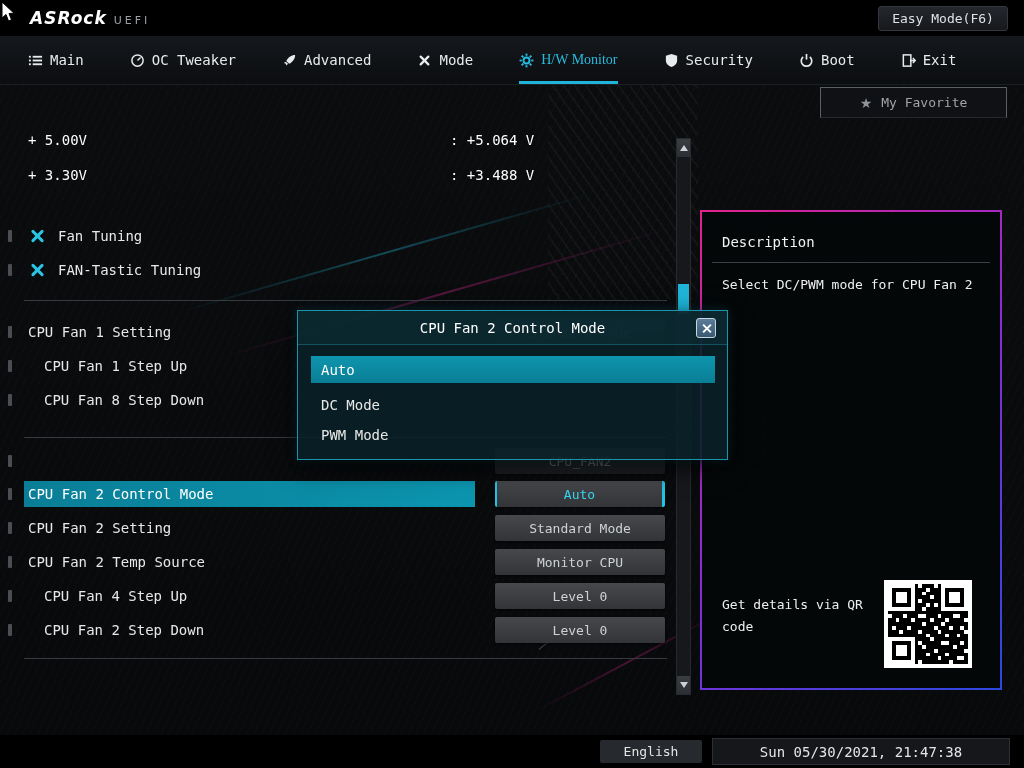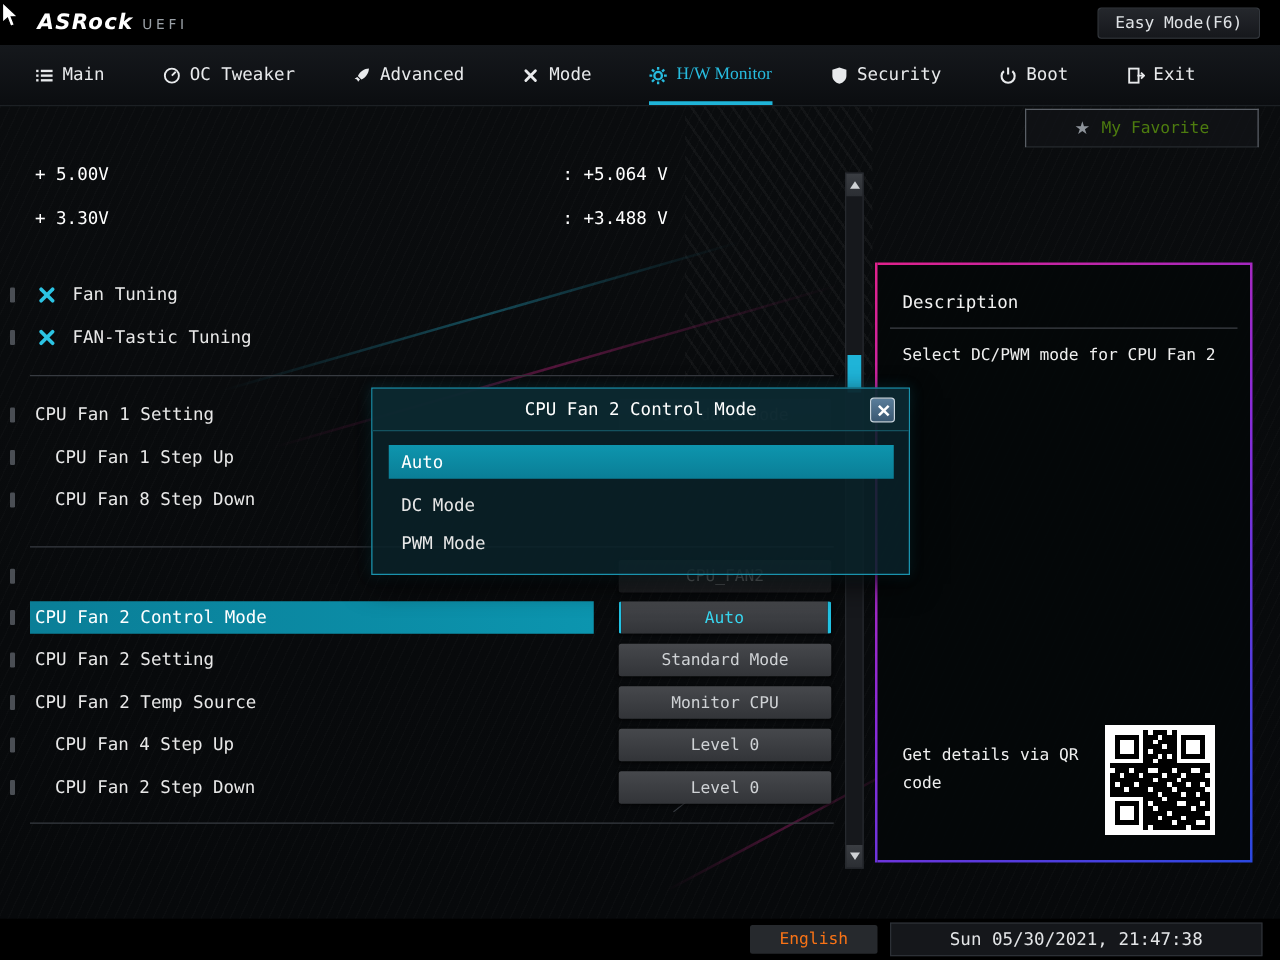--- a/index.html
+++ b/index.html
@@ -36,21 +36,21 @@
     background:linear-gradient(#15181c,#0b0d10); border-bottom:1px solid #1c2024;
     display:flex; align-items:stretch; padding-left:28px; gap:46px; }
   .tab { display:flex; align-items:center; gap:7px; font-size:14px; color:#e8eaec; }
   .tab.active { color:#27bcdf; box-shadow:inset 0 -3px 0 #1fb4d8;font-family:Liberation Serif, serif; }
   .ticon { width:15px; height:15px; display:inline-flex; }
   .ticon svg { width:15px; height:15px; }
 
   
   .my-fav { position:absolute; left:820px; top:87px; width:187px; height:31px; z-index:2;
     border:1px solid #5a5f66; border-bottom-color:#25282c; background:rgba(18,20,24,0.65);
-    display:flex; align-items:center; justify-content:center; gap:9px; color:#4d7c0f; font-size:13px; }
+    display:flex; align-items:center; justify-content:center; gap:9px; color:#a3a3a3; font-size:13px; }
   .star-glyph { font-family:"DejaVu Sans", sans-serif; font-size:14px; color:#8d939a; }
   .star-glyph::before { content:"★"; }
 
   
   .reading { position:absolute; left:28px; height:22px; font-size:14px; color:#fff; z-index:1; }
   .reading .val { position:absolute; left:422px; white-space:pre; }
 
   
   .sep { position:absolute; left:24px; width:643px; height:1px; background:#373b41; z-index:1; }
   .sep-tick { position:absolute; left:536px; top:641px; width:26px; height:1px; background:#373b41;
@@ -108,21 +108,21 @@
   .modal-close::before, .modal-close::after { content:""; position:absolute; left:9px; top:4px; width:2px; height:11px; background:#fff; }
   .modal-close::before { transform:rotate(45deg); }
   .modal-close::after { transform:rotate(-45deg); }
   .opt { position:absolute; left:13px; width:404px; height:27px; display:flex; align-items:center;
     padding-left:10px; font-size:14px; color:#e8e8e8; }
   .opt.sel { background:linear-gradient(#0e95ae,#0a7e96); color:#fff; }
 
   
   .footer { position:absolute; left:0; bottom:0; width:100%; height:33px; background:#000; z-index:3; }
   .lang-btn { position:absolute; left:600px; top:5px; width:102px; height:23px; background:#26292d;
-    border-radius:2px; color:#f97316; font-size:13px; display:flex; align-items:center; justify-content:center; }
+    border-radius:2px; color:#e5e5e5; font-size:13px; display:flex; align-items:center; justify-content:center; }
   .datetime { position:absolute; left:712px; top:3px; width:298px; height:27px; background:#15171b;
     border:1px solid #2c3036; color:#e3e5e7; font-size:14px; display:flex; align-items:center; justify-content:center; }
 
   .cursor { position:absolute; left:1px; top:1px; z-index:10; }
 </style>
 </head>
 <body>
 
 <div id="screen">
 

